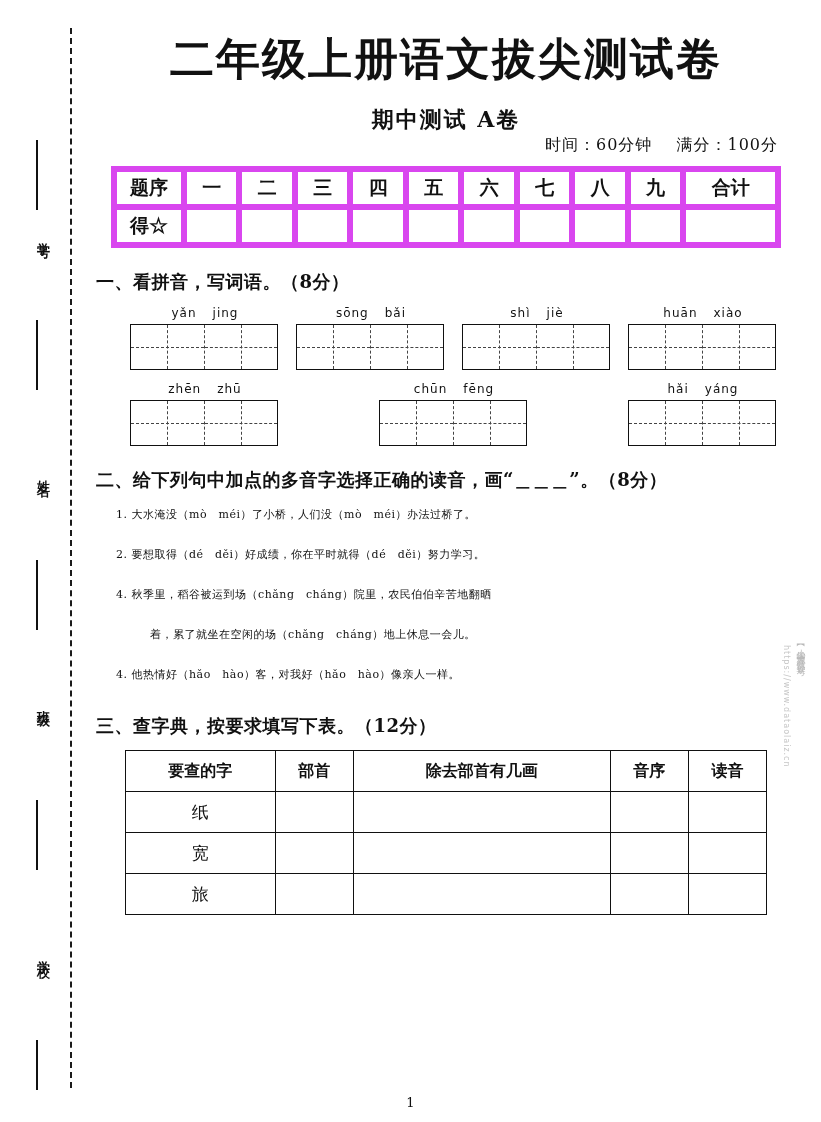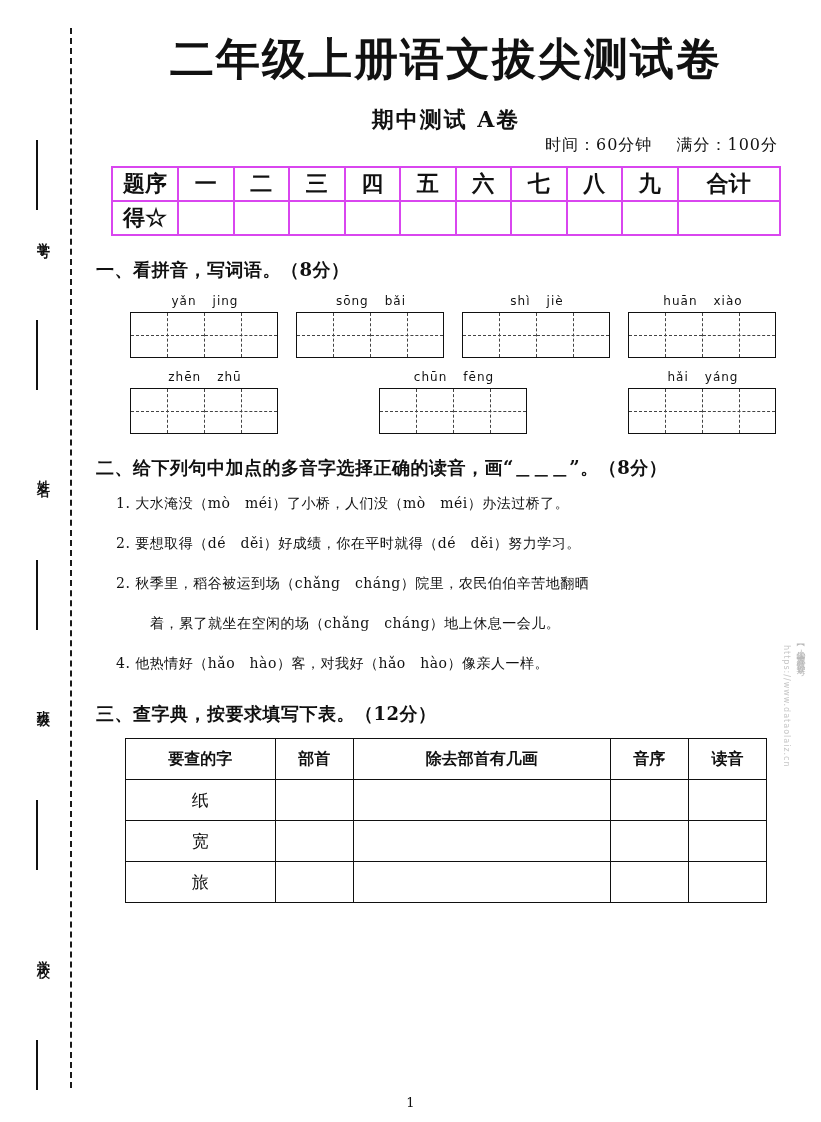--- a/index.html
+++ b/index.html
@@ -74,24 +74,24 @@
   }
   .meta-line span { margin-left:18px; }
 
   
   table.score {
     border-collapse: collapse;
     margin: 10px auto 0 auto;
     width: 670px;
   }
   table.score td {
-    border:2px solid #d946ef;
+    border:6px solid #d946ef;
     height:30px;
     text-align:center;
-    font-size:22px;
+    font-size:19px;
     font-family:"DejaVu Serif","Liberation Serif", serif;
     font-weight:700;
   }
   table.score td.lab { width:62px; }
 
   .q-head {
     font-family:"DejaVu Serif","Liberation Serif", serif;
     font-weight:700;
     font-size:18px;
     margin-top:22px;
@@ -135,21 +135,21 @@
   }
   .tian .sq:after {
     content:"";
     position:absolute; top:0; bottom:0; left:50%;
     border-left:1px dashed #444;
   }
 
   
   .qp {
     font-family:"DejaVu Serif","Liberation Serif", serif;
-    font-size:14px;
+    font-size:11px;
     line-height:34px;
     margin: 6px 0 0 20px;
     letter-spacing:0.5px;
   }
   .indent2 { margin-left:54px; }
 
   
   table.dict {
     border-collapse:collapse;
     margin: 12px auto 0 auto;
@@ -320,21 +320,21 @@
         <div class="tian">
             <div class="sq"></div>
             <div class="sq"></div>
           </div>
       </div>
     </div>
 
     <div class="q-head">二、给下列句中加点的多音字选择正确的读音，画“＿＿＿”。（8分）</div>
     <div class="qp">1. 大水淹没（mò　méi）了小桥，人们没（mò　méi）办法过桥了。</div>
     <div class="qp">2. 要想取得（dé　děi）好成绩，你在平时就得（dé　děi）努力学习。</div>
-    <div class="qp">2. 秋季里，稻谷被运到场（chǎng　cháng）院里，农民伯伯辛苦地翻晒</div>
+    <div class="qp">4. 秋季里，稻谷被运到场（chǎng　cháng）院里，农民伯伯辛苦地翻晒</div>
     <div class="qp indent2">着，累了就坐在空闲的场（chǎng　cháng）地上休息一会儿。</div>
     <div class="qp">4. 他热情好（hǎo　hào）客，对我好（hǎo　hào）像亲人一样。</div>
 
     <div class="q-head">三、查字典，按要求填写下表。（12分）</div>
     <table class="dict">
       <tbody>
           <tr>
         <th>要查的字</th>
         <th>部首</th>
         <th>除去部首有几画</th>

